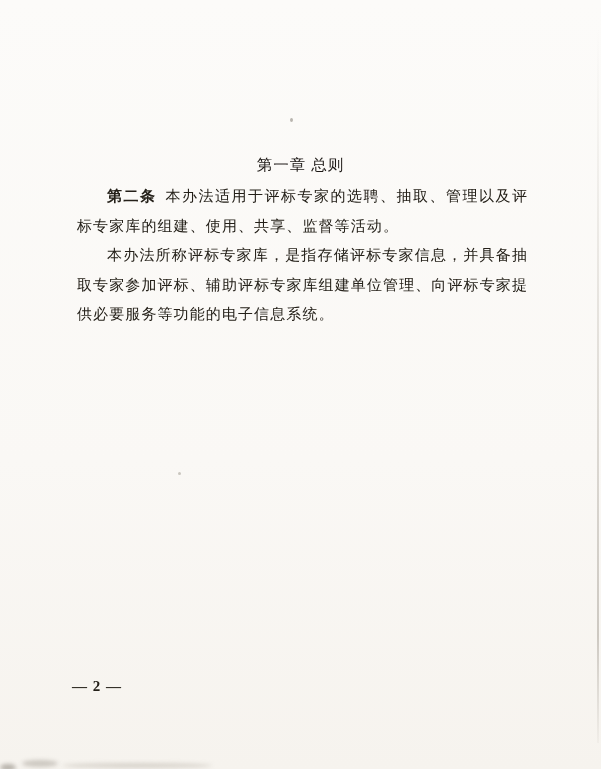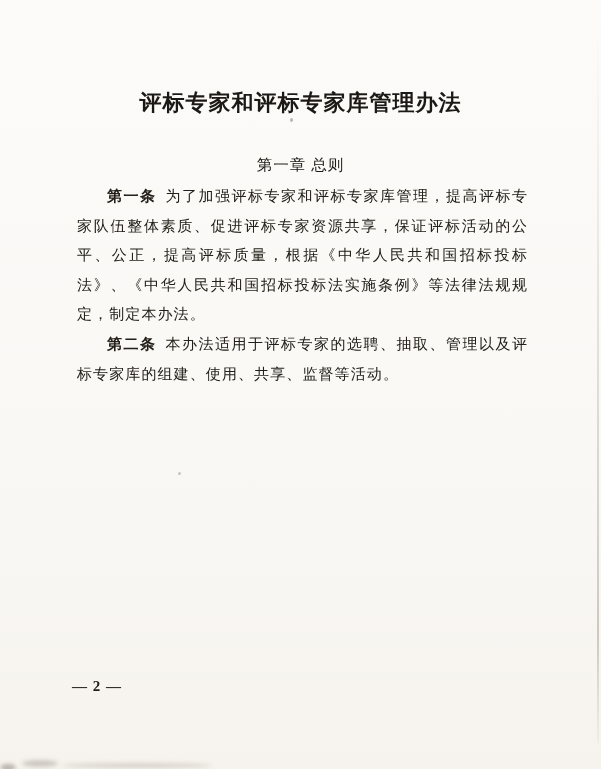--- a/index.html
+++ b/index.html
@@ -101,31 +101,30 @@
     width: 2px;
     height: 715px;
     background: linear-gradient(180deg, rgba(190,184,175,0) 0%, rgba(190,184,175,.35) 40%, rgba(170,164,155,.55) 85%, rgba(190,184,175,.1) 100%);
   }
 </style>
 </head>
 <body>
 
 <div class="page">
 
-  <h1 class="doc-title">评标专家和评标专家库管理办法</h1>
 
   <h2 class="chapter">第一章 总则</h2>
 
   <div class="bodytext">
 
-    <p><span class="art-label">第一条</span><span>为了加强评标专家和评标专家库管理，提高评标专家队伍整体素质、促进评标专家资源共享，保证评标活动的公平、公正，提高评标质量，根据《中华人民共和国招标投标法》、《中华人民共和国招标投标法实施条例》等法律法规规定，制定本办法。</span></p>
 
     <p><span class="art-label">第二条</span><span>本办法适用于评标专家的选聘、抽取、管理以及评标专家库的组建、使用、共享、监督等活动。</span></p>
 
 
+    <p><span>本办法所称评标专家库，是指存储评标专家信息，并具备抽取专家参加评标、辅助评标专家库组建单位管理、向评标专家提供必要服务等功能的电子信息系统。</span></p>
 
 
 
   </div>
 
   <div class="pageno">— 2 —</div>
 
   <div class="speck speck-title"></div>
   <div class="speck speck-mid"></div>
   <div class="smudge smudge-a"></div>

